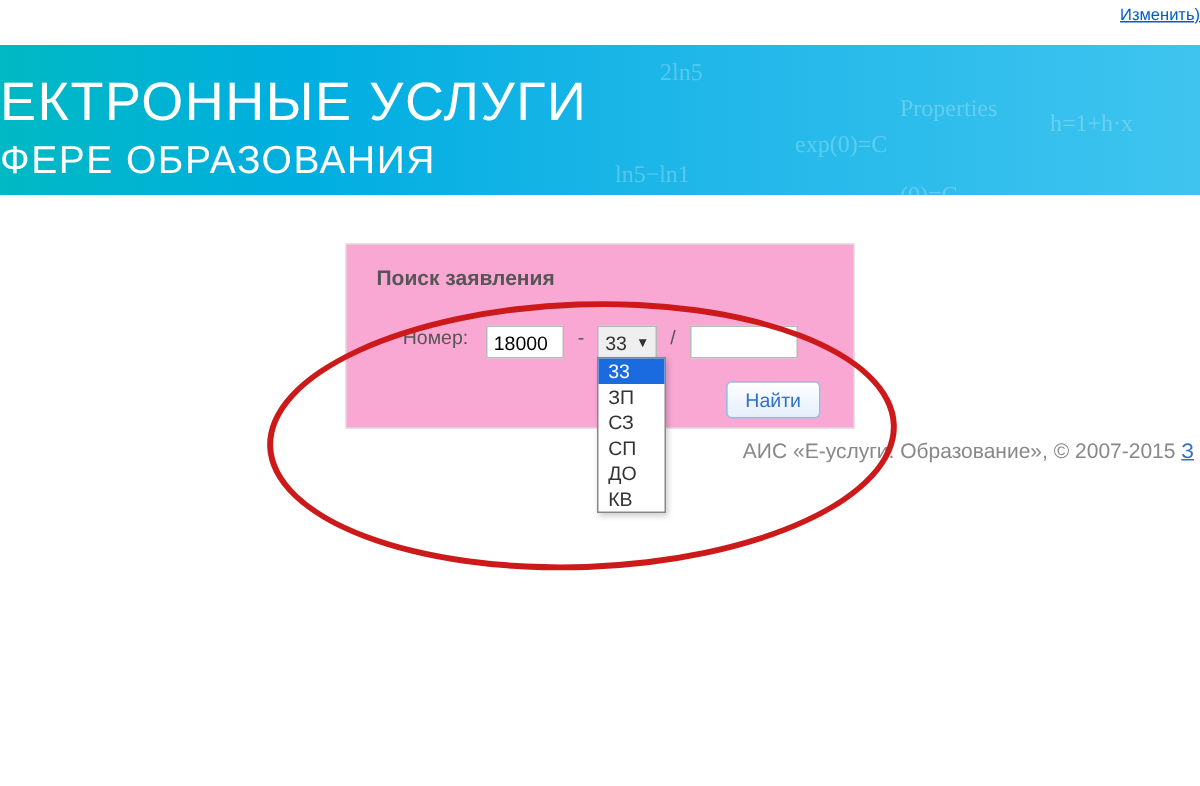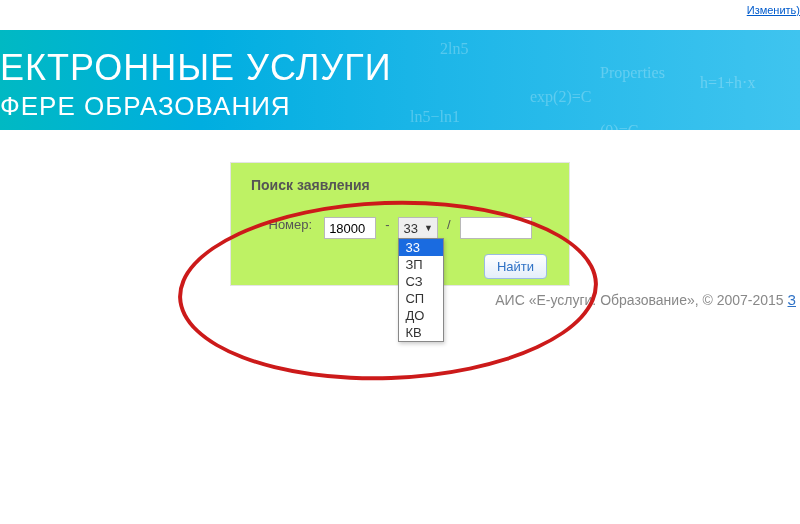--- a/index.html
+++ b/index.html
@@ -59,21 +59,21 @@
   }
   .formulas span { position: absolute; }
   .content {
     display: flex;
     justify-content: center;
     padding-top: 32px;
   }
   .panel {
     width: 340px;
     border: 1px solid #e4e4e4;
-    background: #bef264;
+    background: #f9a8d4;
     padding: 14px 20px 46px 20px;
     position: relative;
   }
   .panel-title {
     font-weight: bold;
     font-size: 14px;
     color: #555;
     margin-bottom: 24px;
   }
   .row {
@@ -171,21 +171,21 @@
 <div class="top-link">
   <a href="#">Изменить)</a>
 </div>
 
 <div class="banner">
   <h1>ЕКТРОННЫЕ УСЛУГИ</h1>
   <h2>ФЕРЕ ОБРАЗОВАНИЯ</h2>
   <div class="formulas">
     <span style="top:10px;left:40px">2ln5</span>
     <span style="top:34px;left:200px">Properties</span>
-    <span style="top:58px;left:130px">exp(2)=C</span>
+    <span style="top:58px;left:130px">exp(0)=C</span>
     <span style="top:78px;left:10px">ln5−ln1</span>
     <span style="top:44px;left:300px">h=1+h·x</span>
     <span style="top:92px;left:200px">(0)=C</span>
   </div>
 </div>
 
 <div class="content">
   <div class="panel">
     <div class="panel-title">Поиск заявления</div>
     <div class="row">

